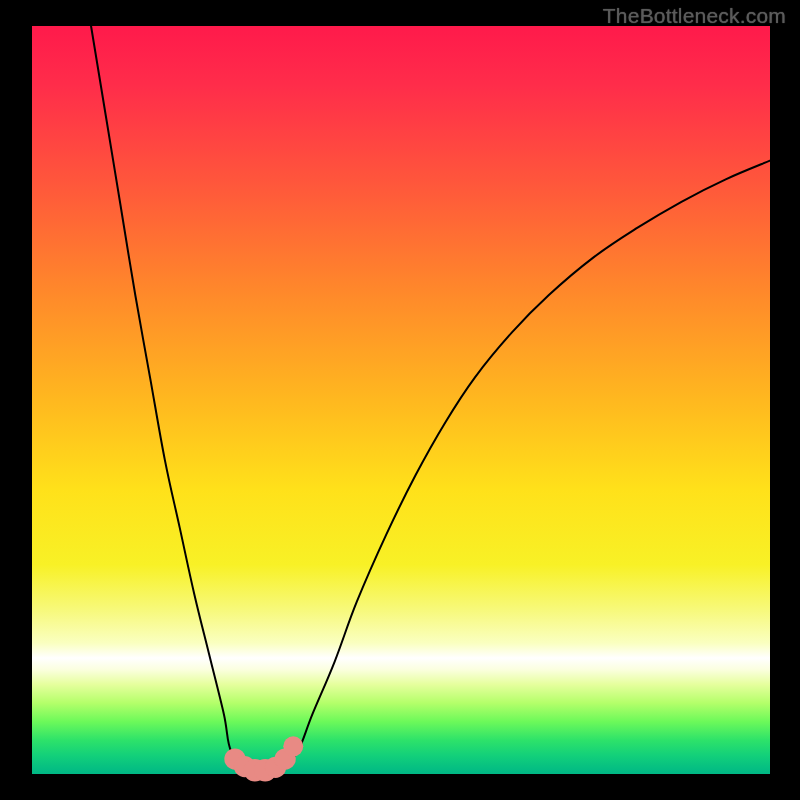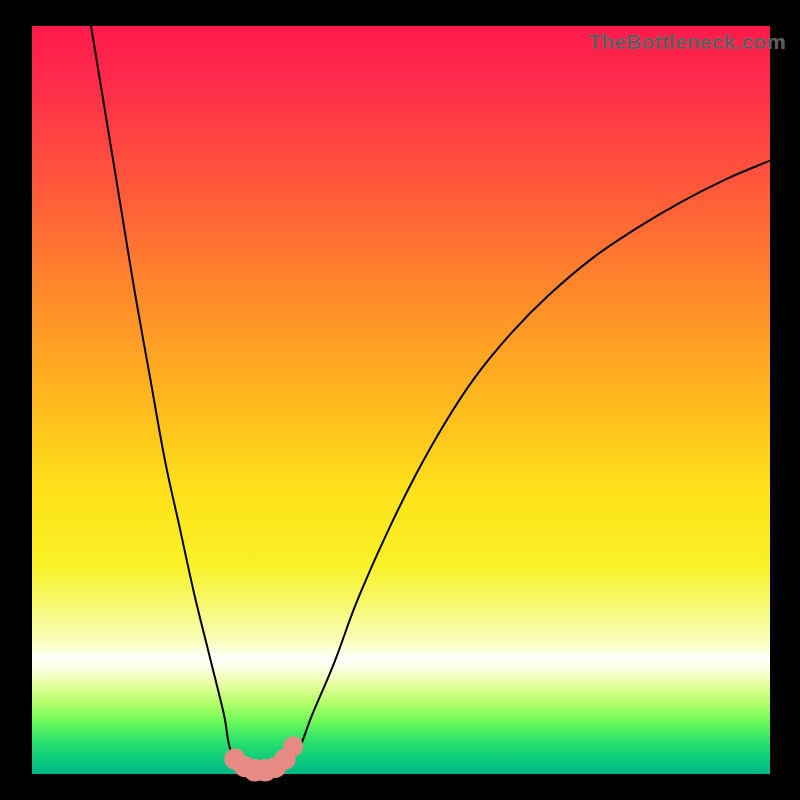--- a/index.html
+++ b/index.html
@@ -45,25 +45,24 @@
       #13d07a 97.5%,
       #07c181 99%,
       #00b885 100%
     );
   }
   .watermark {
     position: absolute;
     top: 4px;
     right: 14px;
     font-size: 21px;
-    font-weight: 700;
+    font-weight: 400;
     color: #5b5b5b;
     letter-spacing: 0.2px;
     text-shadow: 0 0 1px rgba(255,255,255,0.4);
-    margin-top: 26px;
   }
   svg.curves {
     position: absolute;
     top: 26px;
     left: 32px;
     width: 738px;
     height: 748px;
     overflow: visible;
   }
 </style>

